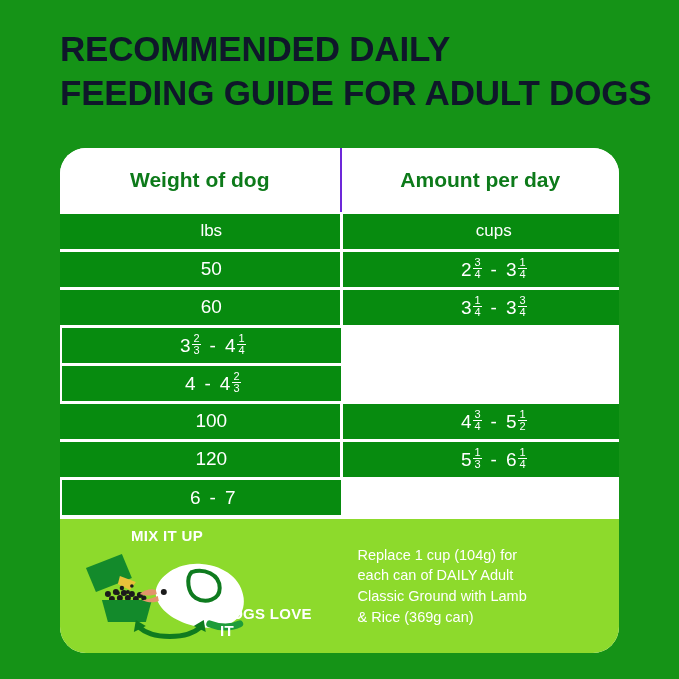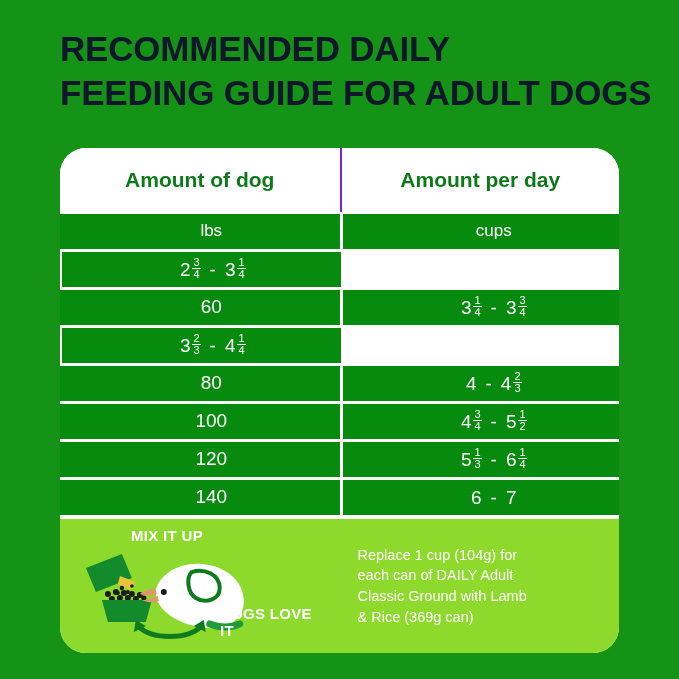--- a/index.html
+++ b/index.html
@@ -164,32 +164,33 @@
 <div class="page">
 
   <div class="title">
     <span class="title-line">RECOMMENDED DAILY</span>
     <span class="title-line">FEEDING GUIDE FOR ADULT DOGS</span>
   </div>
 
   <div class="panel">
 
     <div class="thead">
-      <div class="th col-left">Amount of dog</div>
+      <div class="th col-left">Weight of dog</div>
       <div class="th col-right">Amount per day</div>
     </div>
 
     <div class="tbody">
 
       <div class="trow unit-row">
         <div class="td col-left">lbs</div>
         <div class="td col-right">cups</div>
       </div>
 
       <div class="trow">
+        <div class="td col-left">50</div>
         <div class="td col-right">
           <span class="amt">
             <span class="num-frac">
               <span>2</span>
               <span class="frac">
                 <span class="fnum">3</span>
                 <span class="fden">4</span>
               </span>
             </span>
             <span class="dash">-</span>
@@ -243,21 +244,20 @@
               <span class="frac">
                 <span class="fnum">1</span>
                 <span class="fden">4</span>
               </span>
             </span>
           </span>
         </div>
       </div>
 
       <div class="trow">
-        <div class="td col-left">80</div>
         <div class="td col-right">
           <span class="amt">
             <span class="num-frac">
               <span>4</span>
             </span>
             <span class="dash">-</span>
             <span class="num-frac">
               <span>4</span>
               <span class="frac">
                 <span class="fnum">2</span>
@@ -308,21 +308,20 @@
               <span class="frac">
                 <span class="fnum">1</span>
                 <span class="fden">4</span>
               </span>
             </span>
           </span>
         </div>
       </div>
 
       <div class="trow">
-        <div class="td col-left">140</div>
         <div class="td col-right">
           <span class="amt">
             <span class="num-frac">
               <span>6</span>
             </span>
             <span class="dash">-</span>
             <span class="num-frac">
               <span>7</span>
             </span>
           </span>

